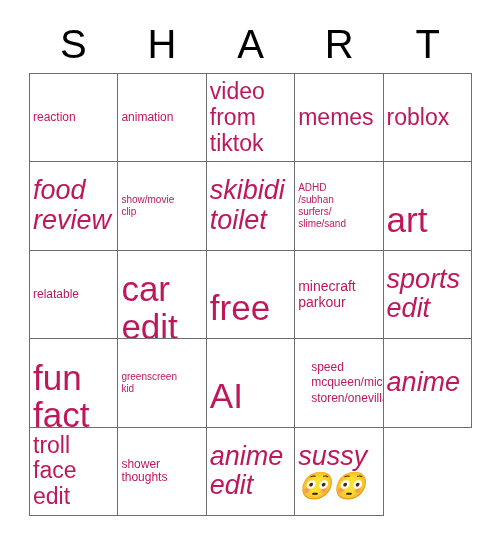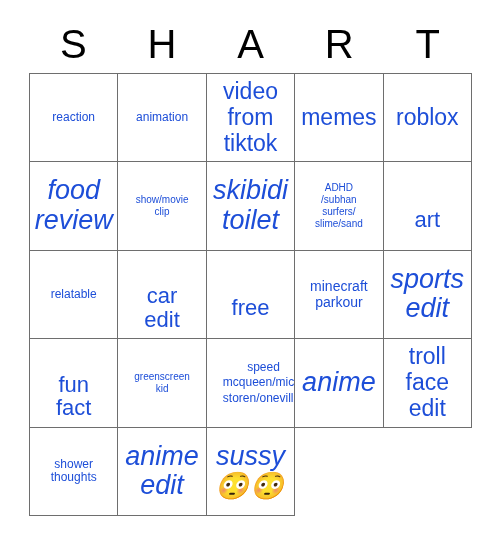--- a/index.html
+++ b/index.html
@@ -68,29 +68,29 @@
     justify-content: center;
     text-align: center;
     padding: 2px 3px;
     background: #ffffff;
     overflow: hidden;
   }
 
   .cell-text {
     display: block;
     width: 100%;
-    text-align: center;
+    text-align: left;
     white-space: pre-line;
     line-height: 1.06;
-    color: #1d4ed8;
+    color: #be185d;
     word-break: normal;
   }
 
   
-  .fs-xxl .cell-text { font-size: 22px; line-height: 1.08; margin-top: 27px; }
+  .fs-xxl .cell-text { font-size: 35px; line-height: 1.08; margin-top: 27px; }
   .fs-xl  .cell-text { font-size: 27px; line-height: 1.10; font-style: italic; }
   .fs-lg  .cell-text { font-size: 23px; line-height: 1.12; }
   .fs-md  .cell-text { font-size: 12px; line-height: 1.14; }
   .fs-sm  .cell-text { font-size: 14px; line-height: 1.18; }
   .fs-xs  .cell-text { font-size: 10px; line-height: 1.22; }
   .fs-xxs .cell-text { font-size: 12px;  line-height: 1.30; margin-left: 26px; }
 
   .emoji-line {
     display: block;
     font-size: 27px;
@@ -174,20 +174,23 @@
     </div>
 
     <div class="cell fs-xxl">
       <span class="cell-text">fun
 fact</span>
     </div>
     <div class="cell fs-xs">
       <span class="cell-text">greenscreen
 kid</span>
     </div>
+    <div class="cell fs-xxl">
+      <span class="cell-text">AI</span>
+    </div>
     <div class="cell fs-xxs">
       <span class="cell-text">speed
 mcqueen/micheal
 storen/onevillage</span>
     </div>
     <div class="cell fs-xl">
       <span class="cell-text">anime</span>
     </div>
 
     <div class="cell fs-lg">

